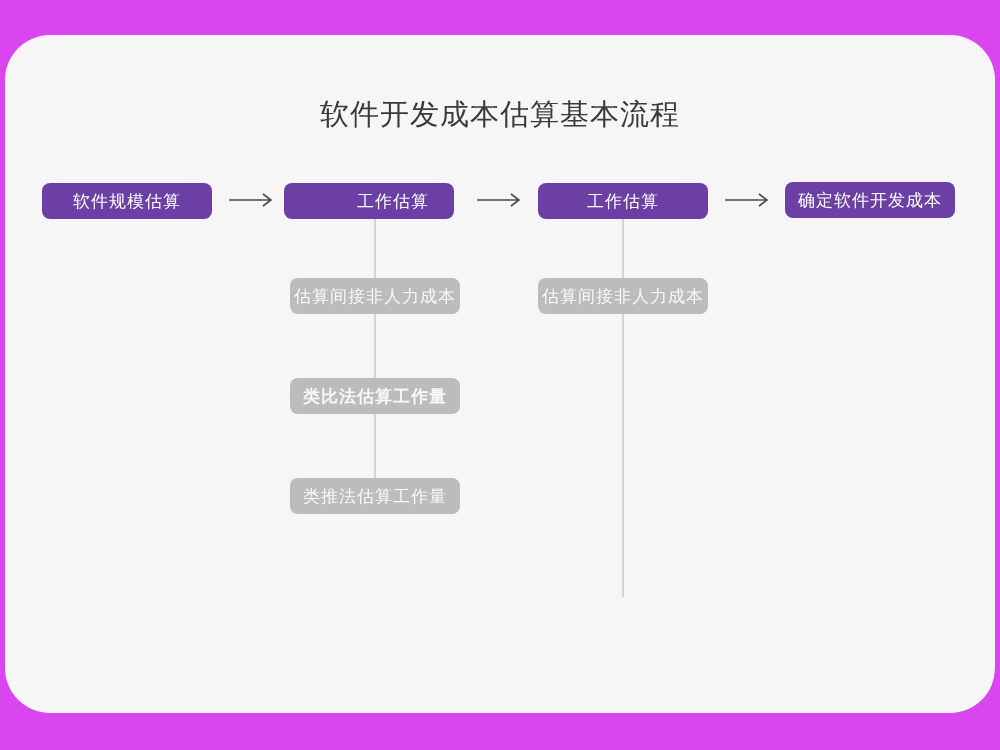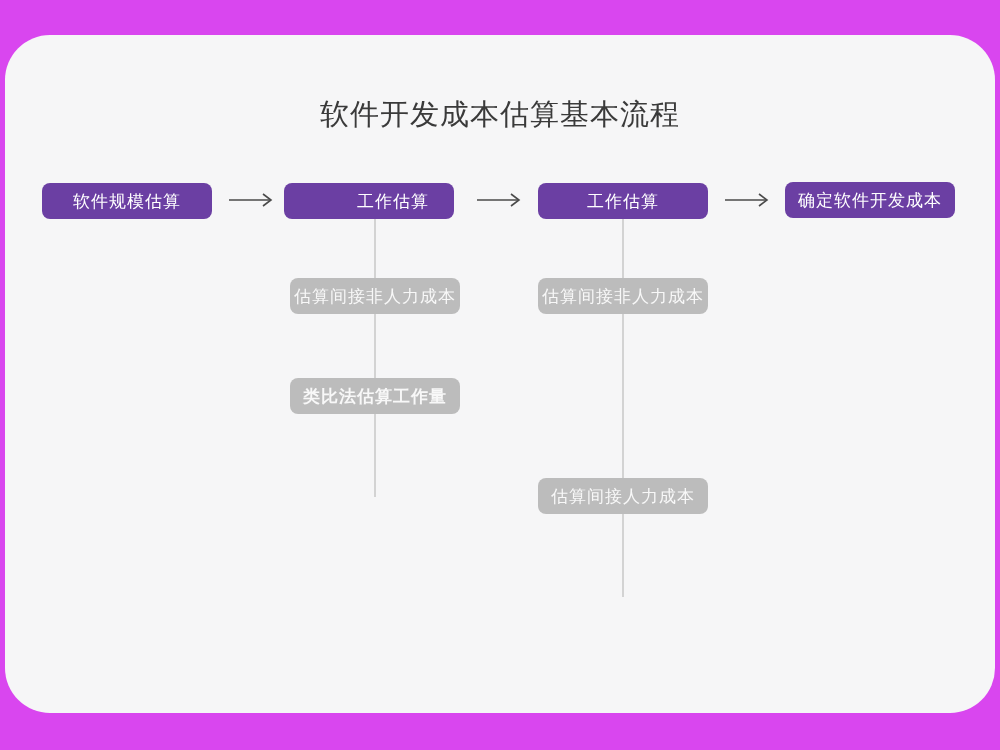--- a/index.html
+++ b/index.html
@@ -104,16 +104,16 @@
     <svg width="46" height="16" viewBox="0 0 46 16">
       <line x1="1" y1="8" x2="42" y2="8" stroke="#4a4a4a" stroke-width="1.6"></line>
       <polyline points="35,2 43,8 35,14" fill="none" stroke="#4a4a4a" stroke-width="1.6"></polyline>
     </svg>
   </div>
 
   <div class="node main" style="left:785px; top:182px;">确定软件开发成本</div>
 
   <div class="node sub" style="left:290px; top:278px;">估算间接非人力成本</div>
   <div class="node sub" style="left:290px; top:378px;font-weight:bold;">类比法估算工作量</div>
+  <div class="node sub" style="left:290px; top:478px;">类推法估算工作量</div>
 
   <div class="node sub" style="left:538px; top:278px;">估算间接非人力成本</div>
-  <div class="node sub" style="left:538px; top:478px;">估算间接人力成本</div>
 </div>
 
 </body></html>

